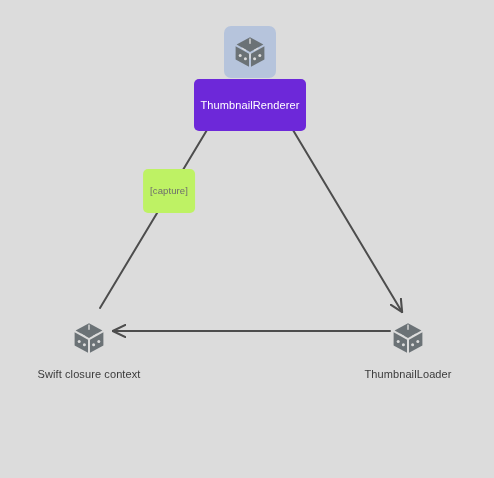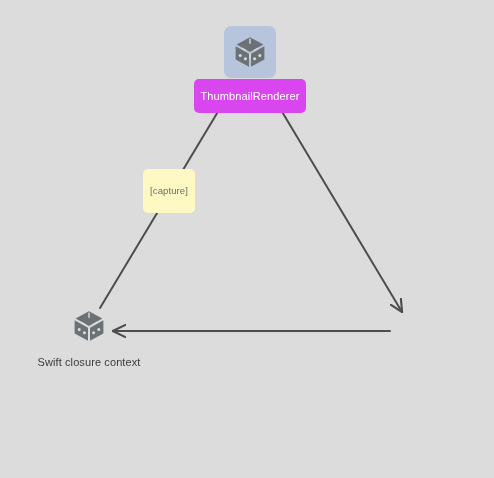--- a/index.html
+++ b/index.html
@@ -60,35 +60,35 @@
     margin-top: 1px;
     font-size: 11px;
     line-height: 14px;
     color: #3b3b3b;
     white-space: nowrap;
     padding: 2px 6px;
     border-radius: 4px;
     letter-spacing: 0.1px;
   }
   .node.selected .node-label {
-    background: #d946ef;
+    background: #6d28d9;
     color: #ffffff;
     border-radius: 5px;
-    padding: 10px 7px;
+    padding: 19px 7px;
   }
 
   #node-renderer { left: 250px; top: 26px; }
-  #node-closure  { left: 89px;  top: 300px; }
+  #node-closure  { left: 89px;  top: 312px; }
   #node-loader   { left: 408px; top: 312px; }
 
   
   .edge-label {
     position: absolute;
     transform: translate(-50%, -50%);
-    background: #fef9c3;
+    background: #bef264;
     color: #6d6d6d;
     font-size: 9.5px;
     line-height: 12px;
     padding: 16px 7px;
     border-radius: 5px;
     white-space: nowrap;
     letter-spacing: 0.1px;
   }
 
   #edge-label-capture  { left: 169px; top: 191px; }
@@ -153,18 +153,40 @@
           <circle cx="7.2" cy="20.6" r="1.5"></circle>
           <circle cx="12.4" cy="23.8" r="1.5"></circle>
           <circle cx="26.8" cy="20.6" r="1.5"></circle>
           <circle cx="21.6" cy="23.8" r="1.5"></circle>
         </g>
       </svg>
     </div>
     <div class="node-label">Swift closure context</div>
   </div>
 
+  <div class="node" id="node-loader">
+    <div class="node-icon-wrap">
+      <svg class="cube-icon" width="34" height="34" viewBox="0 0 34 34" xmlns="http://www.w3.org/2000/svg">
+        <g fill="#6b7276">
+          <path d="M17 2.2 L30.4 9.6 L17 17 L3.6 9.6 Z"></path>
+          <path d="M2.6 11.3 L16 18.7 L16 31.8 L2.6 24.4 Z"></path>
+          <path d="M31.4 11.3 L18 18.7 L18 31.8 L31.4 24.4 Z"></path>
+        </g>
+        <g fill="#dcdcdc">
+          <rect x="16.3" y="3.6" width="1.4" height="5.2"></rect>
+          <rect x="16.3" y="18.4" width="1.4" height="5.2"></rect>
+          <path d="M9.0 12.4 l4.4 2.5 -0.7 1.2 -4.4 -2.5 Z"></path>
+          <path d="M25.0 12.4 l-4.4 2.5 0.7 1.2 4.4 -2.5 Z"></path>
+          <circle cx="7.2" cy="20.6" r="1.5"></circle>
+          <circle cx="12.4" cy="23.8" r="1.5"></circle>
+          <circle cx="26.8" cy="20.6" r="1.5"></circle>
+          <circle cx="21.6" cy="23.8" r="1.5"></circle>
+        </g>
+      </svg>
+    </div>
+    <div class="node-label">ThumbnailLoader</div>
+  </div>
 
   <div class="edge-label" id="edge-label-capture">[capture]</div>
 
 
 
 </div>
 
 </body></html>

